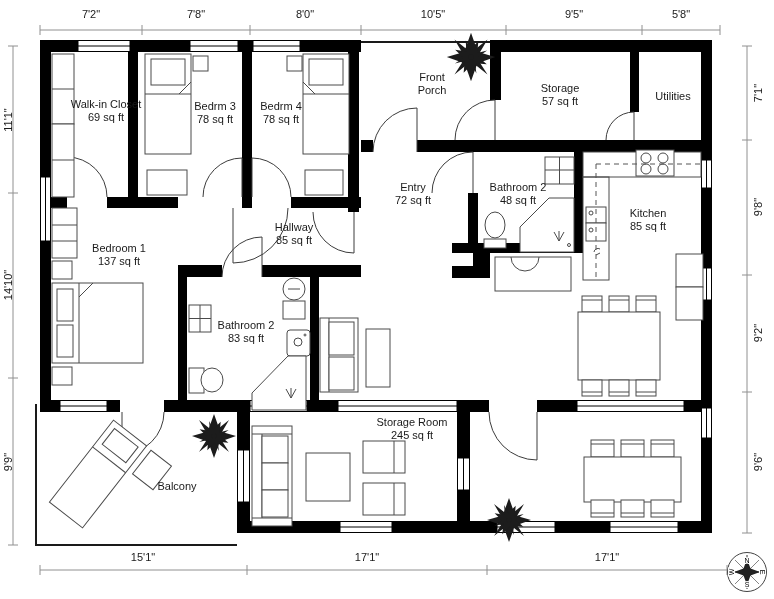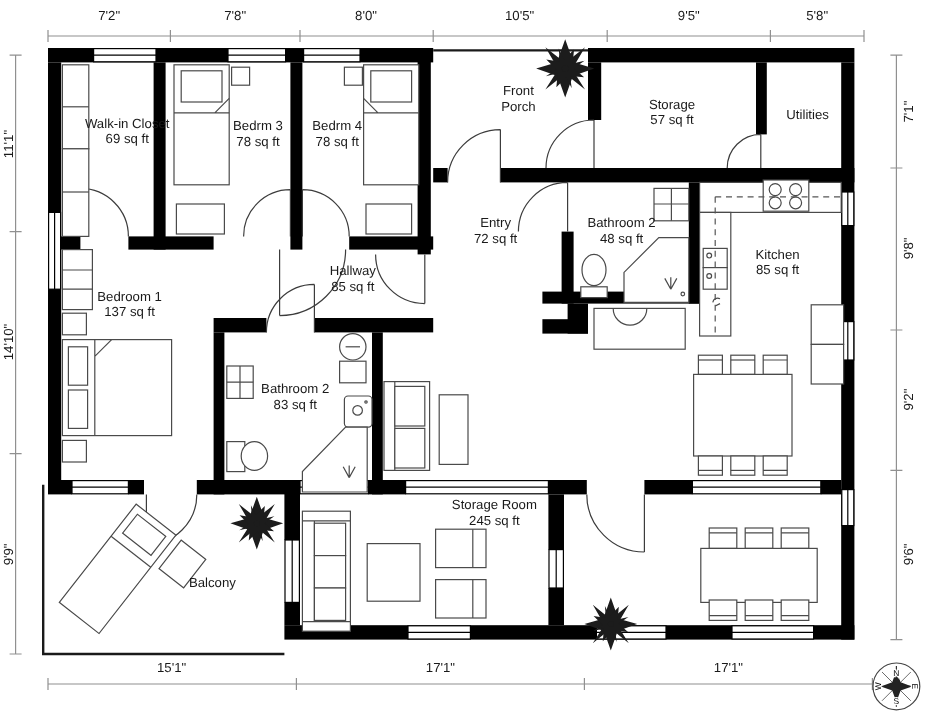--- a/index.html
+++ b/index.html
@@ -378,21 +378,21 @@
     <span class="rarea">48 sq ft</span>
   </div>
   <div class="room-label" style="left:648px;top:219px;width:70px">
     <span class="rname">Kitchen</span>
     <span class="rarea">85 sq ft</span>
   </div>
   <div class="room-label" style="left:294px;top:233px;width:70px">
     <span class="rname">Hallway</span>
     <span class="rarea">85 sq ft</span>
   </div>
-  <div class="room-label" style="left:108px;top:254px;width:72px">
+  <div class="room-label" style="left:119px;top:254px;width:72px">
     <span class="rname">Bedroom 1</span>
     <span class="rarea">137 sq ft</span>
   </div>
   <div class="room-label" style="left:246px;top:331px;width:72px">
     <span class="rname">Bathroom 2</span>
     <span class="rarea">83 sq ft</span>
   </div>
   <div class="room-label" style="left:412px;top:428px;width:80px">
     <span class="rname">Storage Room</span>
     <span class="rarea">245 sq ft</span>

